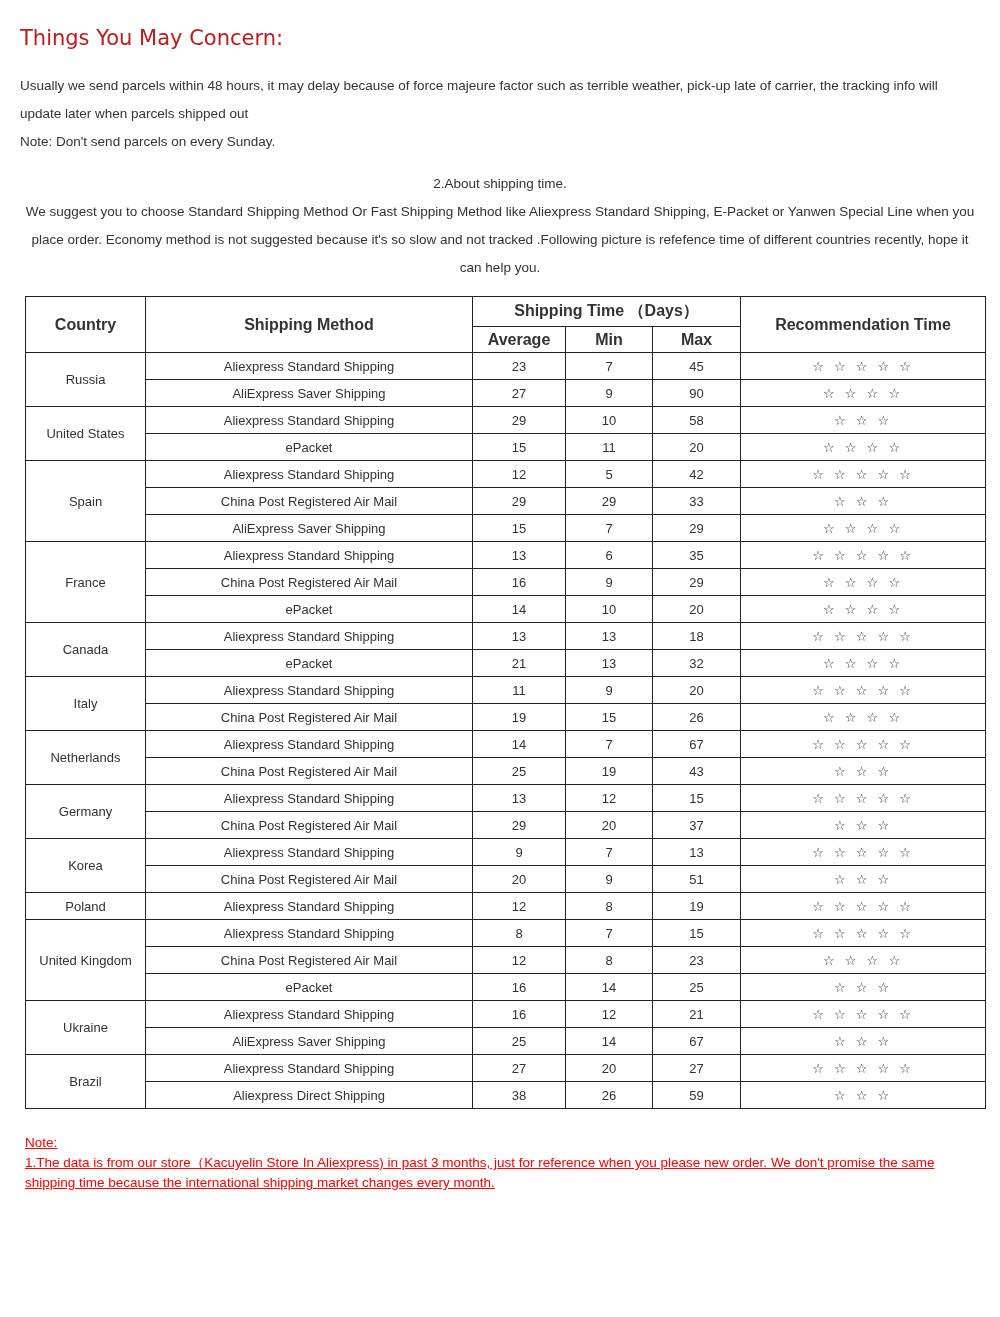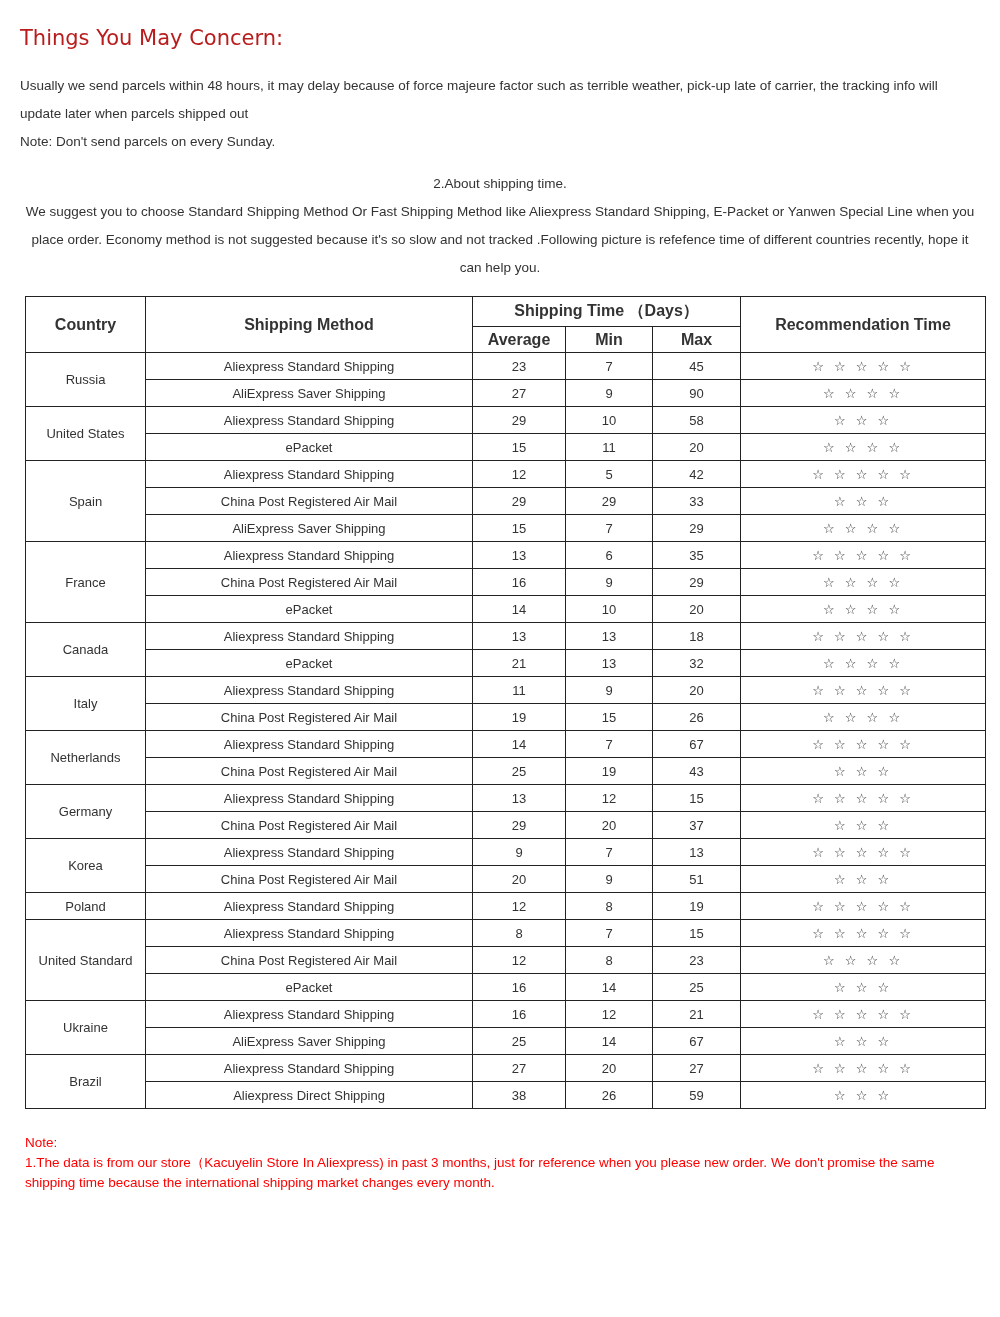--- a/index.html
+++ b/index.html
@@ -47,21 +47,21 @@
   table.shipping td { font-size: 13px; height: 27px; }
   td.country-cell { font-size: 13.5px; }
   td.stars {
     font-family: "DejaVu Sans", sans-serif;
     font-size: 14px;
     letter-spacing: 3px;
     color: #444;
     white-space: nowrap;
   }
 
-  .notes { margin: 24px 0 0 5px; font-size: 13.5px; line-height: 20px; max-width: 950px; }
+  .notes { margin: 24px 0 0 5px; font-size: 13.5px; line-height: 20px; max-width: 950px; text-decoration: underline; }
   .notes .gap { margin-top: 20px; }
 </style>
 </head>
 <body>
 
 <div class="content">
 
   <div class="page-title">Things You May Concern:</div>
 
   <div class="section">
@@ -248,21 +248,21 @@
         </tr>
         <tr>
           <td rowspan="1" class="country-cell">Poland</td>
           <td>Aliexpress Standard Shipping</td>
           <td>12</td>
           <td>8</td>
           <td>19</td>
           <td class="stars">☆ ☆ ☆ ☆ ☆</td>
         </tr>
         <tr>
-          <td rowspan="3" class="country-cell">United Standard</td>
+          <td rowspan="3" class="country-cell">United Kingdom</td>
           <td>Aliexpress Standard Shipping</td>
           <td>8</td>
           <td>7</td>
           <td>15</td>
           <td class="stars">☆ ☆ ☆ ☆ ☆</td>
         </tr>
         <tr>
           <td>China Post Registered Air Mail</td>
           <td>12</td>
           <td>8</td>

